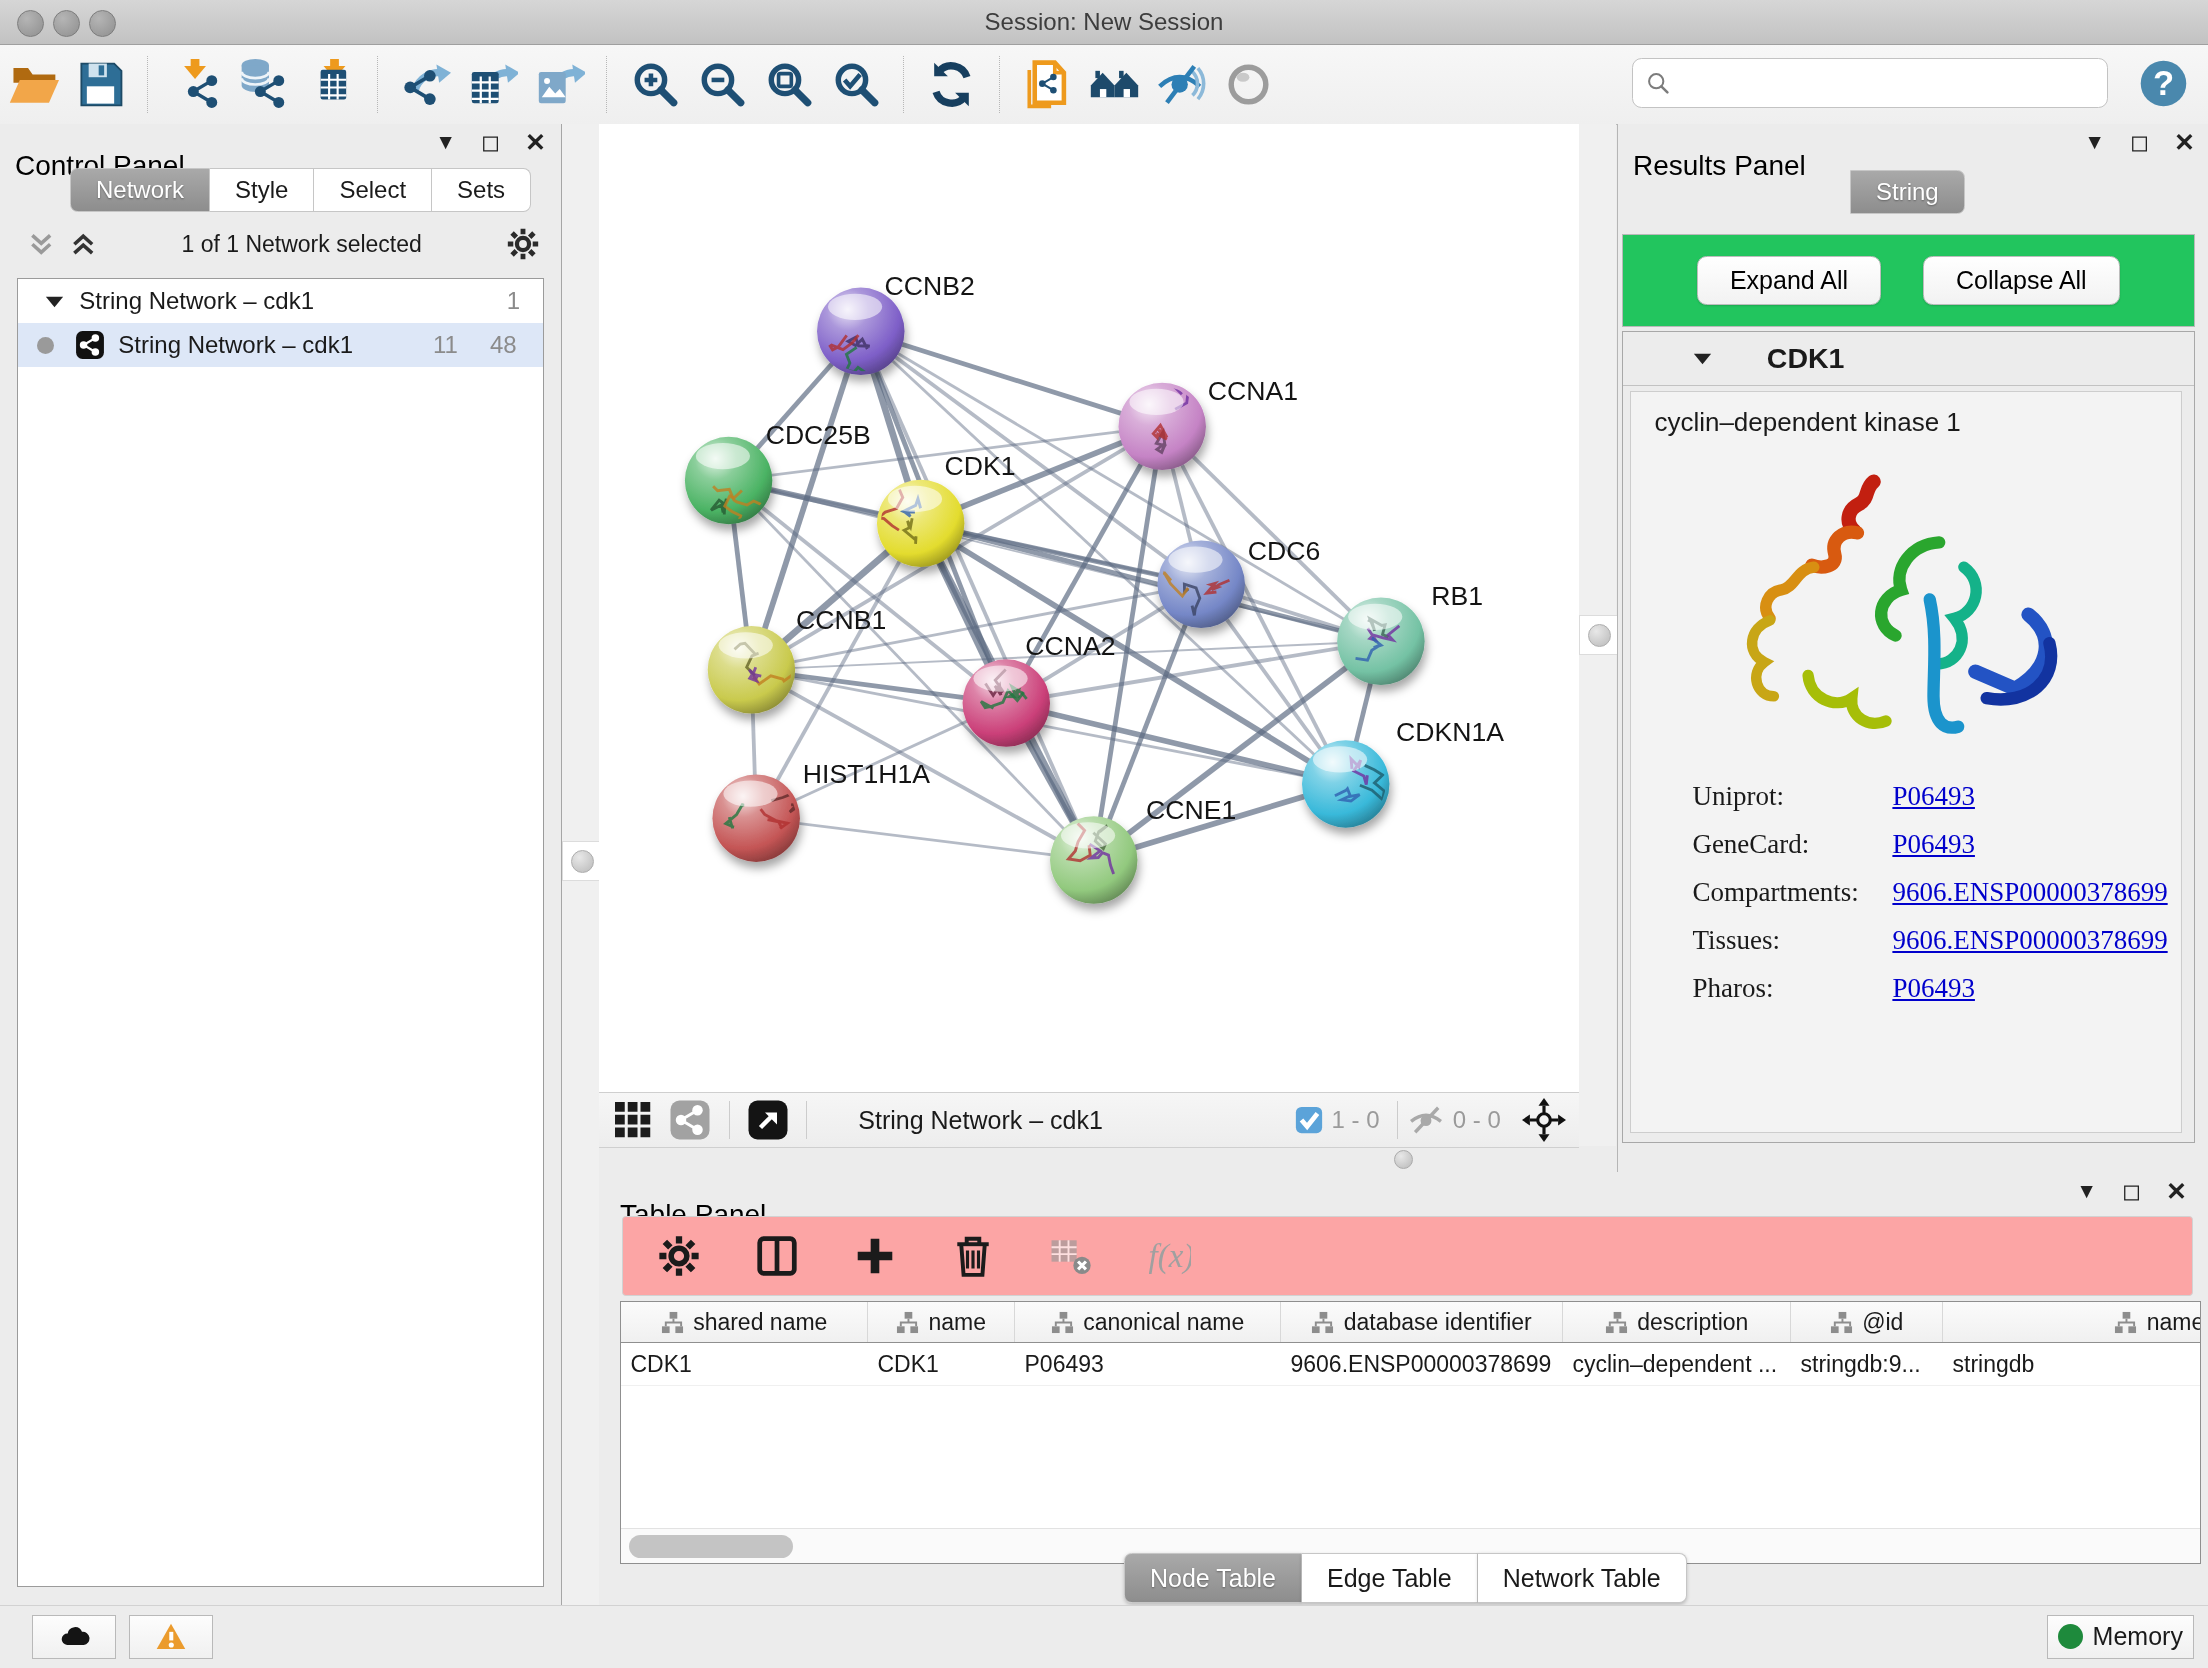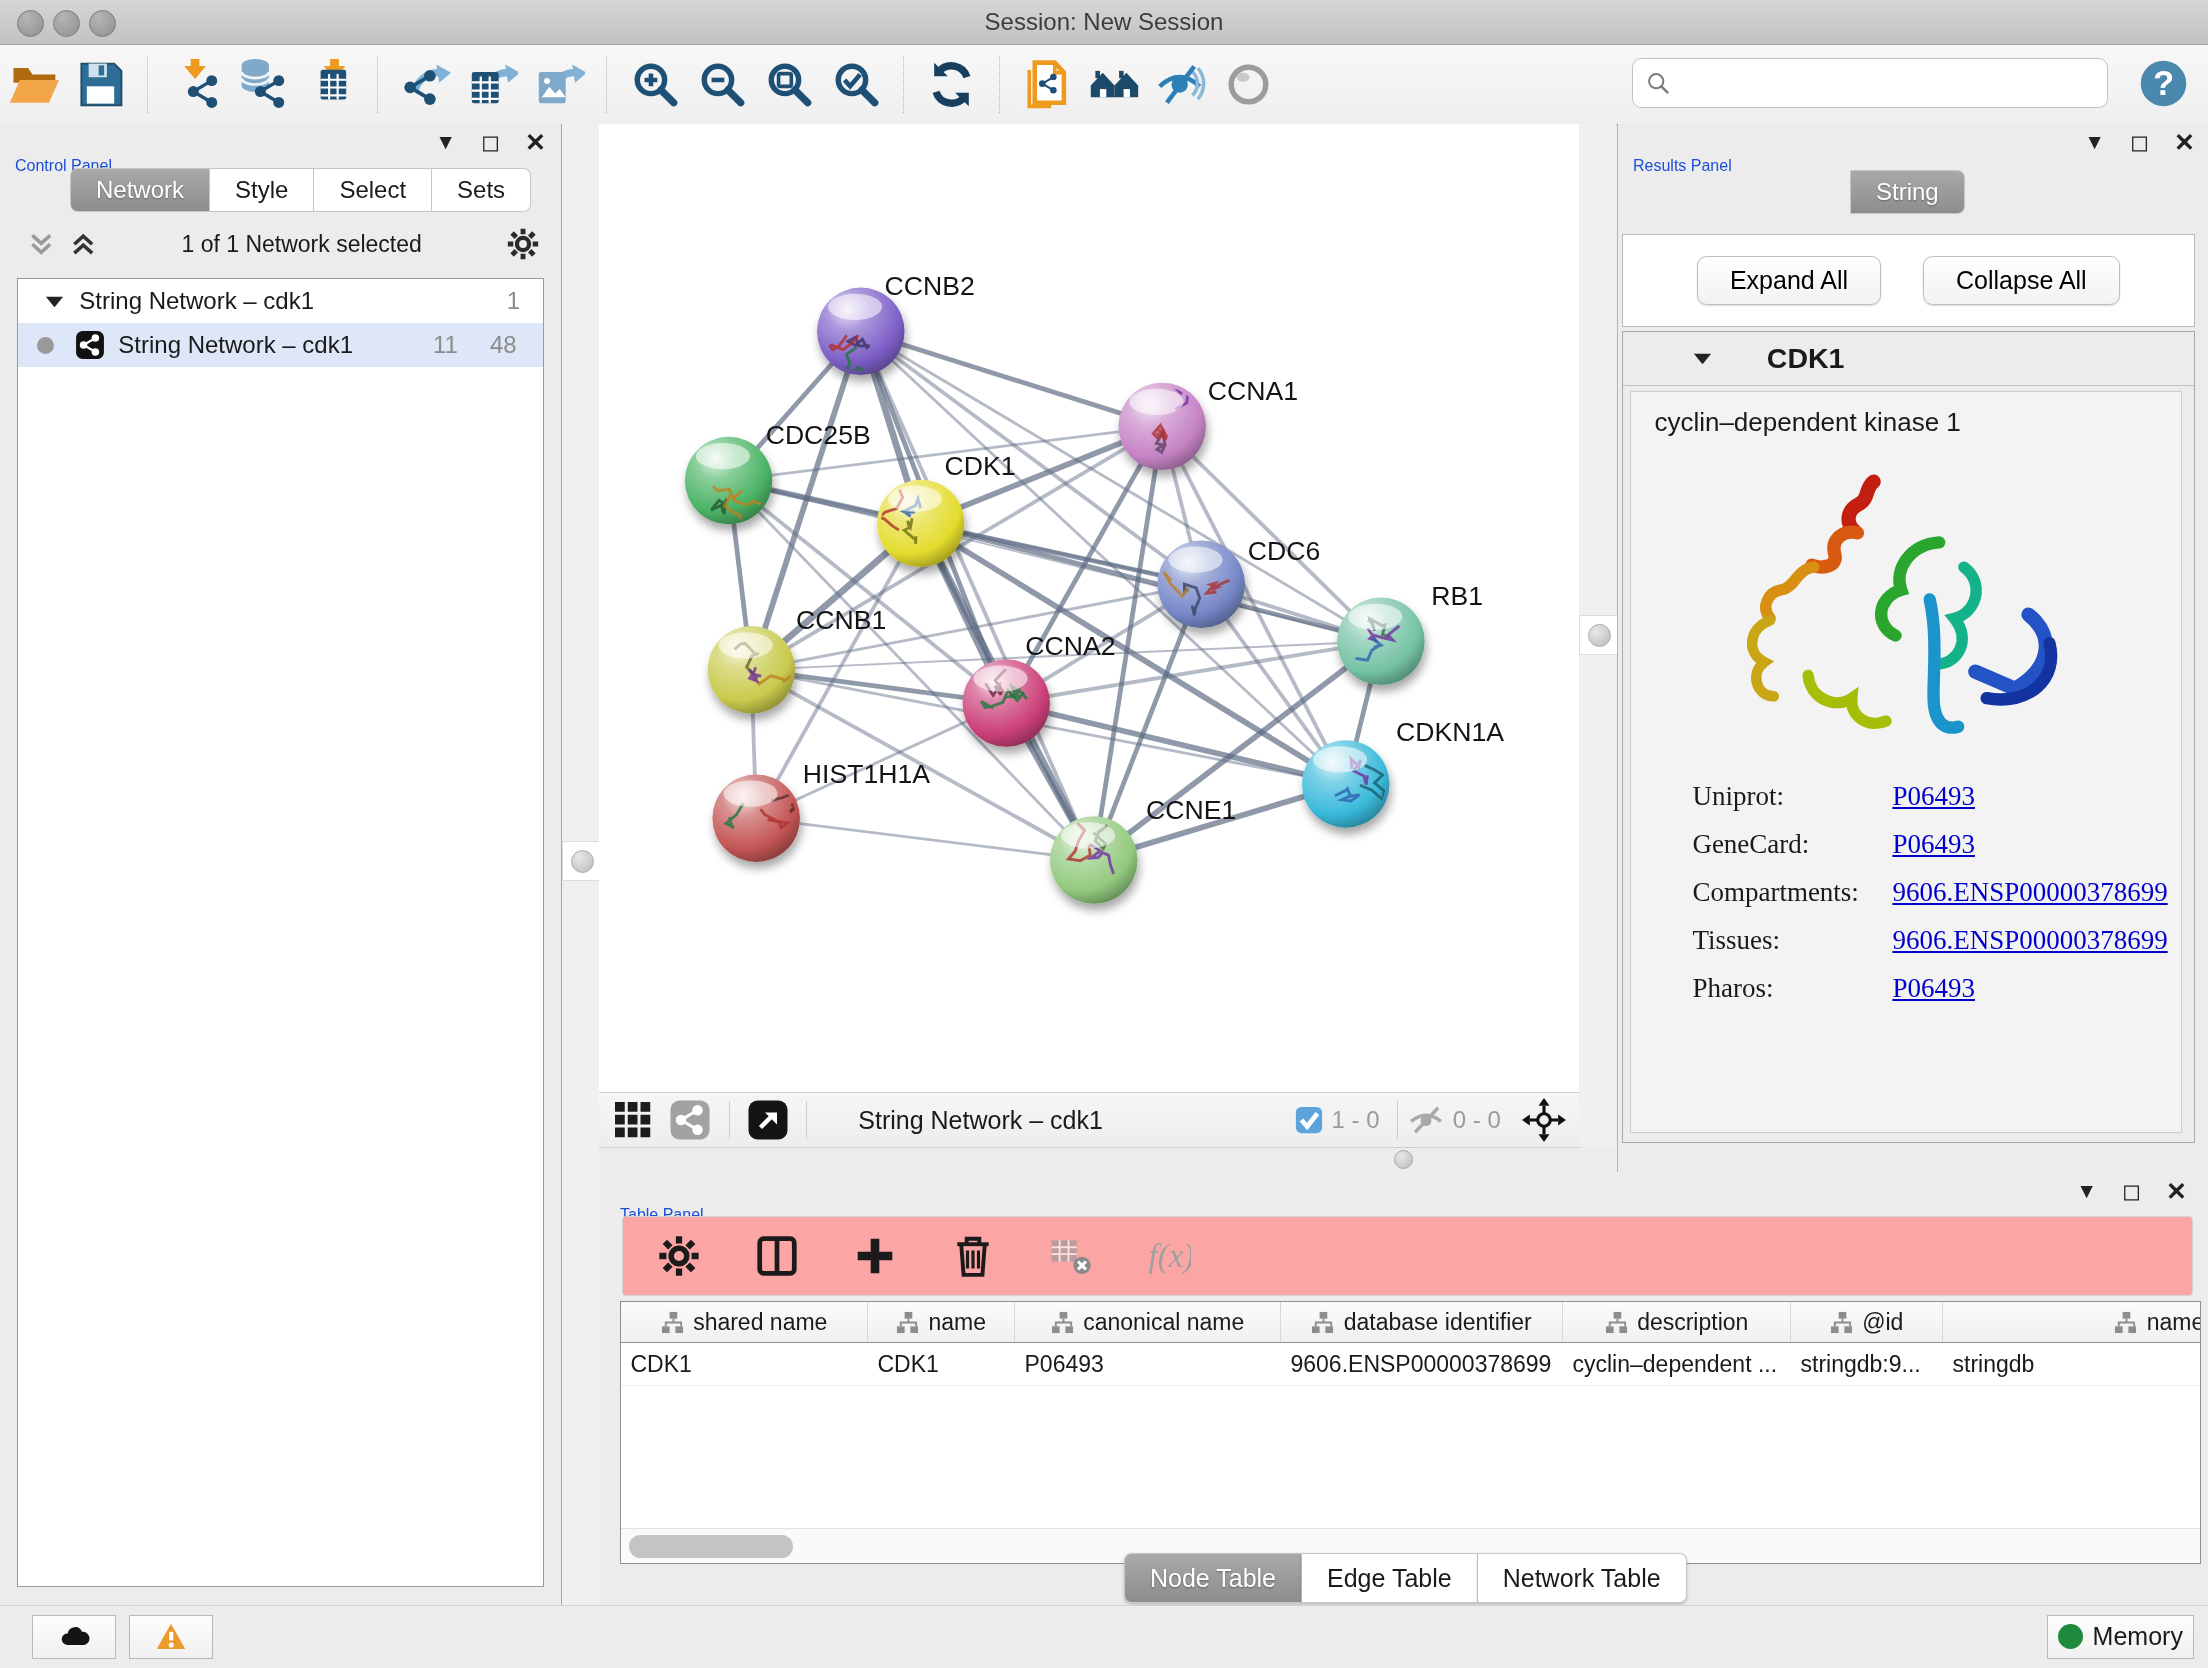--- a/index.html
+++ b/index.html
@@ -19,21 +19,21 @@
   .tb-btn{width:67px;height:59px;display:flex;align-items:center;justify-content:center;flex:0 0 auto;}
   .tb-btn svg{width:51px;height:51px;}
   .tb-sep{width:1px;height:57px;border-left:1.9px dotted #b7b7b7;margin:0 13.3px;flex:0 0 auto;}
   .searchbox{position:absolute;left:1632px;top:13.3px;width:474px;height:48px;background:#fff;
     border:1.9px solid #c3c3c3;border-radius:9.5px;display:flex;align-items:center;}
   .searchbox svg{width:28.5px;height:28.5px;margin-left:11.4px;}
   .searchbox input{border:none;outline:none;flex:1;font-size:23px;height:38px;
     font-family:"Liberation Sans",sans-serif;background:transparent;}
   .help-btn{position:absolute;left:2138px;top:59px;width:51px;height:51px;top:58px;}
   
-  .panel-title{font-size:16px;color:#1d4ed8;margin-top:48px;}
+  .panel-title{font-size:28px;color:#000000;margin-top:48px;}
   .pctl{display:flex;gap:25px;align-items:center;}
   .pctl span{font-size:21px;color:#222;cursor:default;}
   .pctl .sq{font-size:23px;}
   .pctl .x{font-weight:bold;font-size:25px;}
   .seg{display:flex;}
   .seg-tab{height:42px;line-height:42px;padding:0 25px;background:#fff;border:1px solid #c6c6c6;
     font-size:24px;text-align:right;border-left-width:0;}
   .seg-tab:first-child{border-left-width:1px;border-radius:7.6px 0 0 7.6px;}
   .seg-tab:last-child{border-radius:0 7.6px 7.6px 0;}
   .seg-tab.active{background:linear-gradient(#a9a9a9,#8d8d8d);color:#fff;
@@ -66,21 +66,21 @@
   .nb-sep{width:1px;height:38px;background:#cccccc;margin:0 9.5px;}
   .nb-title{font-size:25px;margin-left:42px;flex:1;}
   .nb-cnt{font-size:24px;color:#9a9a9a;margin:0 7.6px;}
   
   .results-panel{left:1617px;top:124px;width:592px;height:1048px;background:#ececec;
     border-left:1.9px solid #b5b5b5;}
   .rp-header{position:absolute;left:0;top:0;width:100%;height:36px;display:flex;align-items:center;
     justify-content:space-between;padding:0 15px;box-sizing:border-box;}
   .rp-tab{position:absolute;left:232px;top:46px;}
   .rp-btnbox{position:absolute;left:3.8px;top:110px;width:571px;height:91px;border:1.9px solid #b9b9b9;
-    background:#ffffff;display:flex;align-items:center;justify-content:center;gap:42px;}
+    background:#22c55e;display:flex;align-items:center;justify-content:center;gap:42px;}
   .rp-btn{background:linear-gradient(#ffffff,#f2f2f2);border:1px solid #bdbdbd;border-radius:9.5px;
     font-size:25px;padding:8.6px 32px;box-shadow:0 1px 1.9px rgba(0,0,0,.15);}
   .rp-box{position:absolute;left:3.8px;top:207px;width:571px;height:810px;border:1.9px solid #a8a8a8;
     background:#ececec;}
   .rp-gene-hdr{height:53px;display:flex;align-items:center;gap:53px;padding-left:68px;
     border-bottom:1px solid #c2c2c2;}
   .rp-gene-hdr b{font-size:28.5px;}
   .rp-content{position:absolute;left:7.6px;top:59px;width:550px;height:740px;background:#f3f3f3;
     border:1px solid #cdcdcd;overflow:hidden;}
   .rp-desc{font-size:26px;margin:15px 0 0 23px;}

